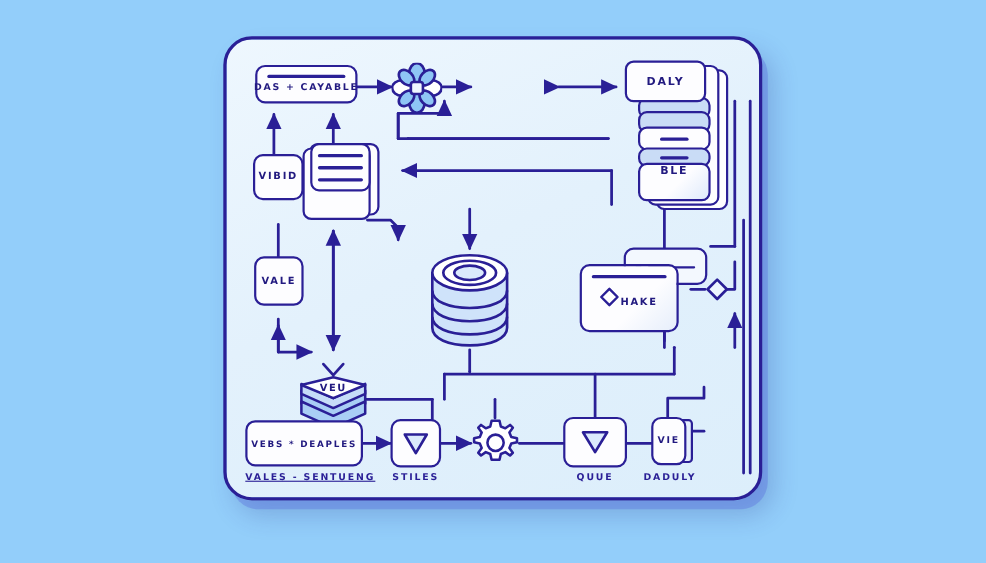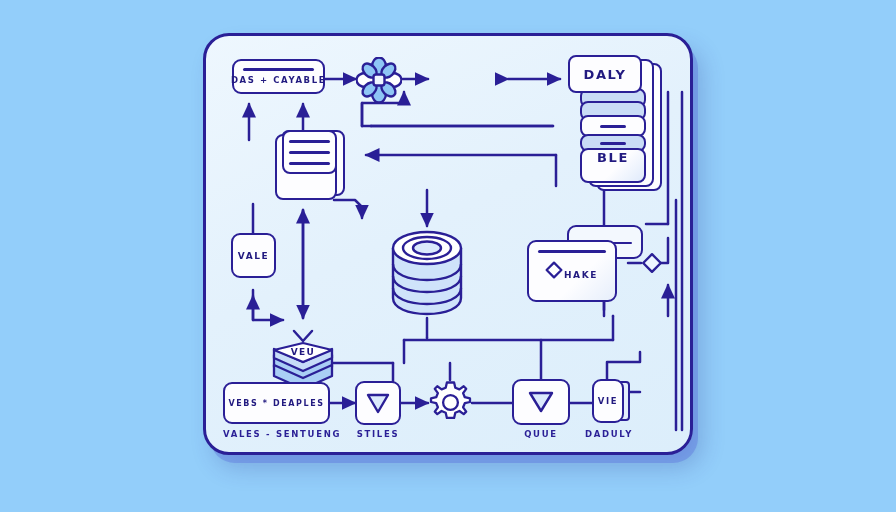--- a/index.html
+++ b/index.html
@@ -52,21 +52,21 @@
   }
   .card.w{background:#fdfdff;}
   .card.b{background:#c9dcf6;}
   .card .bar{position:absolute;left:50%;transform:translateX(-50%);top:50%;margin-top:-1px;width:26px;height:3px;background:#2a1f96;border-radius:2px;}
 
   
   .doccard{position:absolute;}
   .docline{position:absolute;height:3px;background:#2a1f96;border-radius:2px;}
 
   .fl{position:absolute;}
-  .lbl{position:absolute;color:#221a80;font-size:13px;font-weight:700;letter-spacing:1.6px;text-transform:uppercase;white-space:nowrap;font-family:"DejaVu Sans",sans-serif;}
+  .lbl{position:absolute;color:#221a80;font-size:10px;font-weight:700;letter-spacing:1.6px;text-transform:uppercase;white-space:nowrap;font-family:"DejaVu Sans",sans-serif;}
 </style>
 </head>
 <body>
 
 <div id="stage">
 
   <div class="panel"></div>
 
   <svg class="ov">
     <defs>
@@ -189,20 +189,23 @@
       <span class="bar"></span>
     </div>
     <div class="card w" style="left:20px;top:93px;width:66px;height:35px;display:flex;justify-content:center;background:linear-gradient(135deg,#fdfdff 55%,#dfeafb 100%);">
       <span class="lbl" style="position:static;">BLE</span>
     </div>
     <div class="card w" style="left:8px;top:0px;width:74px;height:38px;display:flex;align-items:center;justify-content:center;">
       <span class="lbl" style="position:static;">DALY</span>
     </div>
   </div>
 
+  <div class="node" style="left:230px;top:140px;width:46px;height:42px;">
+    <span>VIBID</span>
+  </div>
 
   <div class="doccard" style="left:275px;top:130px;width:70px;height:72px;">
     <div class="card w" style="left:6px;top:0px;width:64px;height:66px;"></div>
     <div class="card w" style="left:0px;top:4px;width:62px;height:66px;background:#fdfdff;"></div>
     <div class="card w" style="left:7px;top:0px;width:55px;height:44px;background:#fdfdff;"></div>
     <div class="docline" style="left:14px;top:10px;width:41px;"></div>
     <div class="docline" style="left:14px;top:21px;width:41px;"></div>
     <div class="docline" style="left:14px;top:32px;width:41px;"></div>
   </div>
 
@@ -244,21 +247,21 @@
       <path d="M35,30 L6,17 L6,8 L35,21 L64,8 L64,17 Z" fill="#c6dcf8"></path>
       <path d="M35,21 L6,9 L35,2 L64,9 Z" fill="#ffffff"></path>
       <path d="M35,48 L6,35 L6,24 L35,37 L64,24 L64,35 Z" fill="#a9cef5"></path>
     </g>
     <text x="35" y="14" text-anchor="middle" fill="#221a80" font-size="9" font-weight="700" font-family="DejaVu Sans, sans-serif" letter-spacing="1.4">VEU</text>
   </svg>
 
   <div class="node" style="left:223px;top:382px;width:107px;height:42px;">
     <span style="font-size:8px;">VEBS   *   DEAPLES</span>
   </div>
-  <div class="cap" style="left:223px;top:429px;width:107px;">VALES  -  SENTUENG</div>
+  <div class="cap" style="left:223px;top:429px;width:107px;text-decoration:underline;">VALES  -  SENTUENG</div>
 
   <div class="node" style="left:355px;top:381px;width:46px;height:44px;">
     <svg style="width:26px;height:26px;" viewBox="0 0 26 26">
       <path d="M3,5 L23,5 L13,22 Z" fill="#dbeafc" stroke="#2a1f96" stroke-width="2.4" stroke-linejoin="round"></path>
     </svg>
   </div>
   <div class="cap" style="left:355px;top:429px;width:46px;">STILES</div>
 
   <svg class="fl" style="left:428px;top:380px;width:45px;height:45px;" viewBox="0 0 45 45">
     <g stroke="#2a1f96" stroke-width="2.3" fill="#ffffff" stroke-linejoin="round">

